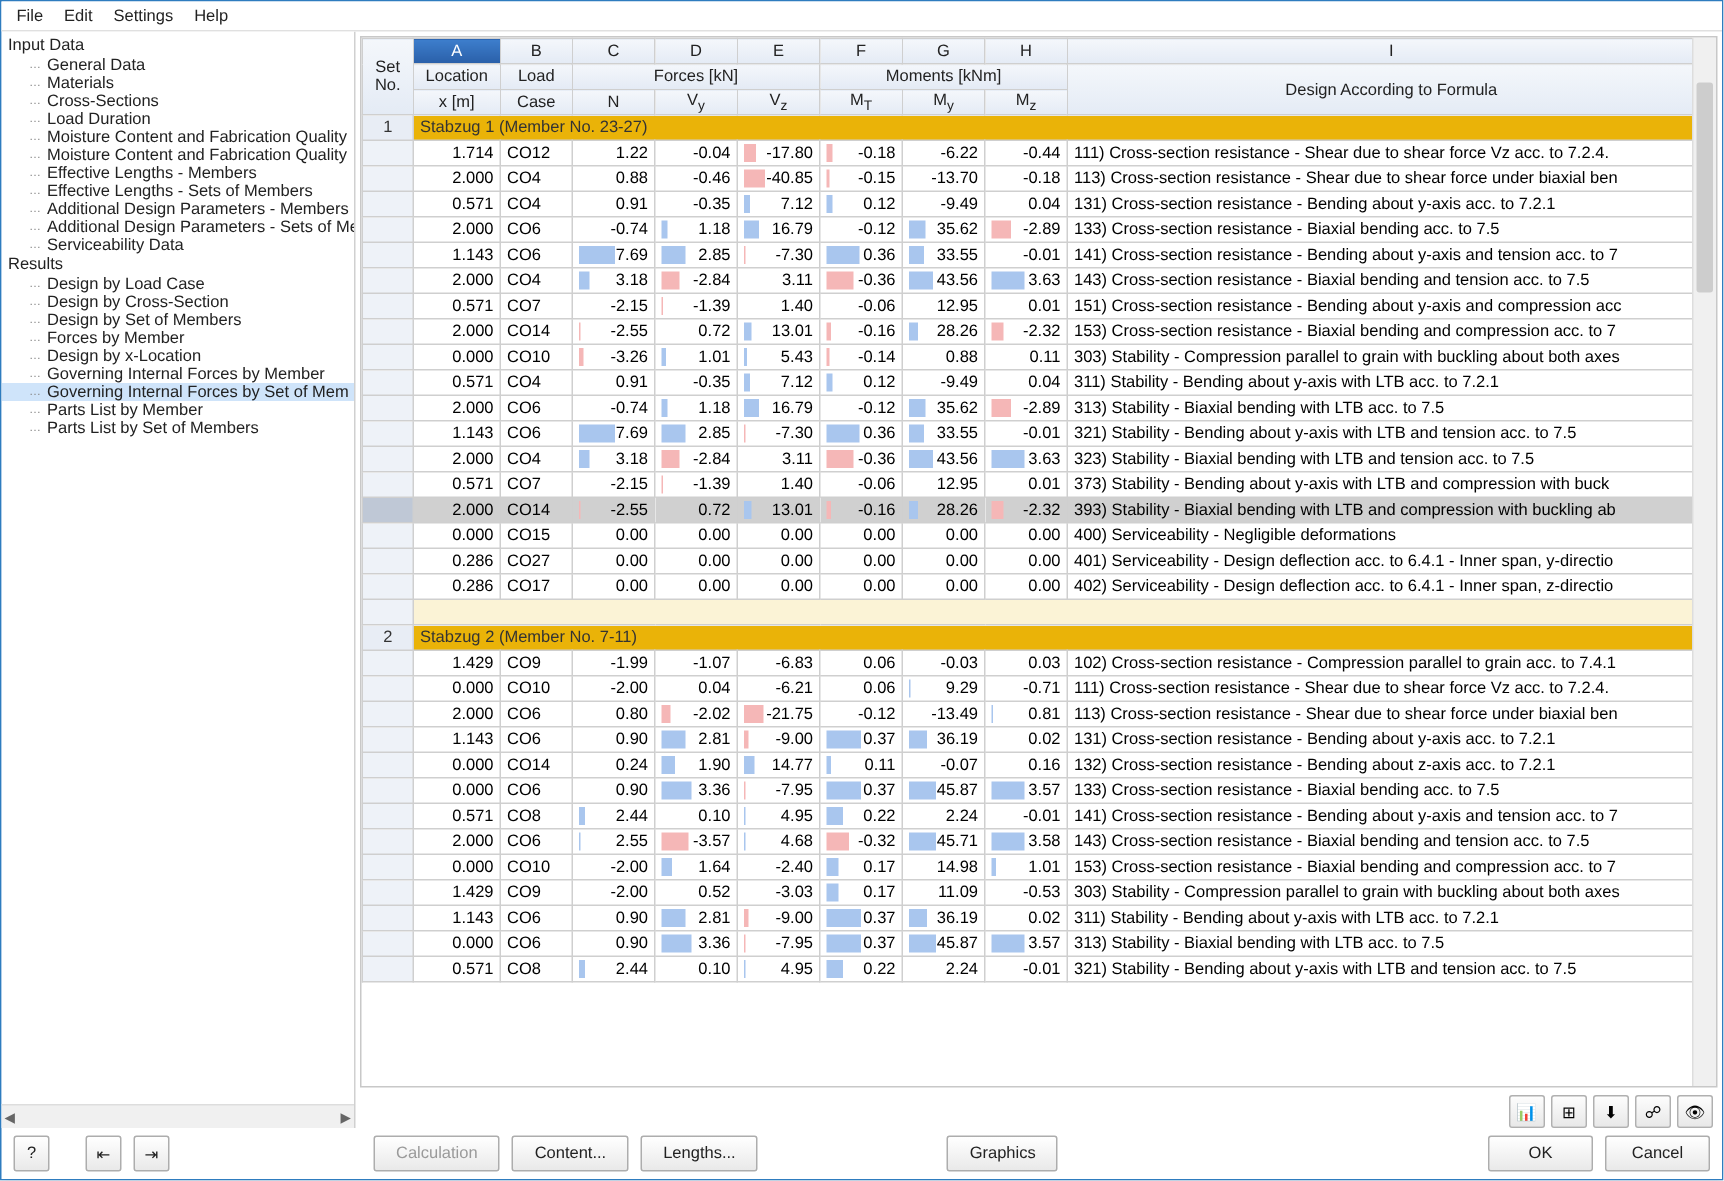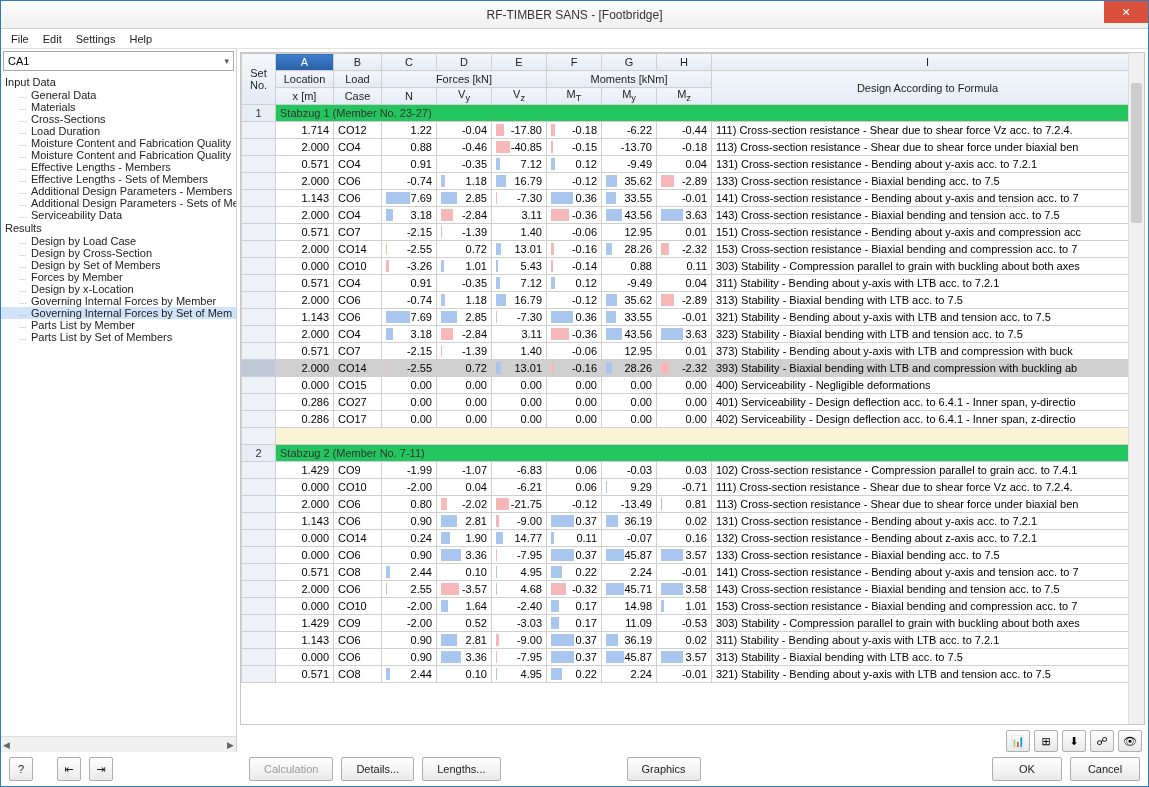--- a/index.html
+++ b/index.html
@@ -24,21 +24,21 @@
   .main { flex: 1; display: flex; flex-direction: column; overflow: hidden; }
   .heading { height: 20px; background: #dfe9f5; color: #2a5188; font-size: 13px; display: flex; align-items: center; padding: 0 6px; border-bottom: 1px solid #c8d4e6;}
   .grid-wrap { flex: 1; overflow: auto; border: 1px solid #c8c8c8; margin: 3px; background:#fff; position:relative;}
   table { border-collapse: collapse; width: 100%; table-layout: fixed; }
   th, td { border: 1px solid #cfcfcf; padding: 0 4px; height: 17px; white-space: nowrap; overflow: hidden; text-overflow: clip; font-size:11px;}
   th { background: linear-gradient(#f4f7fb,#e4ebf5); font-weight: normal; color:#222; text-align: center; position: sticky; }
   th.r1 { top: 0; }
   th.colA { background: linear-gradient(#3d7ecc,#2a5fa8); color:#fff;}
   td.num { text-align: right; }
   td.rowhead { background: #eef2f8; }
-  tr.grouprow td { background: #22c55e; color:#333; font-size:11px;}
+  tr.grouprow td { background: #eab308; color:#333; font-size:11px;}
   tr.grouprow td.rowhead { background:#e8edf5; text-align:center; }
   tr.sel td { background:#d0d0d0;}
   tr.sel td.rowhead { background:#bfc8d6;}
   .bar { display: inline-block; height: 12px; vertical-align: middle; }
   .bar.pink { background: #f5b7b7; }
   .bar.blue { background: #a9c6ee; }
   .toolbar-bottom { height: 24px; display: flex; justify-content: flex-end; gap: 4px; padding: 2px 6px; }
   .tb-btn { width: 24px; height: 22px; border:1px solid #b0b0b0; background: linear-gradient(#fdfdfd,#e8e8e8); display:flex;align-items:center;justify-content:center;border-radius:2px; cursor:pointer;}
   .footer { height: 34px; display: flex; align-items: center; padding: 3px 8px; gap: 8px; }
   .btn { height: 24px; border:1px solid #adadad; background: linear-gradient(#fff,#e9e9e9); border-radius:2px; padding: 0 14px; display:flex;align-items:center; cursor:pointer; color:#222;}
@@ -48,36 +48,28 @@
   col.set{width:34px;} col.loc{width:58px;} col.lc{width:48px;} col.f{width:55px;} col.desc{width:auto;}
   .cellflex { display:flex; align-items:center; justify-content:flex-end; height:100%;}
   .cellflex .pad { flex:0 0 auto; }
   .vscroll-fake { position:absolute; right:0; top:0; bottom:0; width:16px; background:#f0f0f0; border-left:1px solid #ddd;}
   .vscroll-fake .thumb{position:absolute;left:2px;right:2px;top:30px;height:140px;background:#cdcdcd;border-radius:2px;}
 </style>
 </head>
 <body>
 
 <div class="window">
-  <div class="titlebar">
-    <span class="title">RF-TIMBER SANS - [Footbridge]</span>
-    <div class="close">✕</div>
-  </div>
   <div class="menubar">
     <span class="item">File</span>
     <span class="item">Edit</span>
     <span class="item">Settings</span>
     <span class="item">Help</span>
   </div>
   <div class="body">
     <div class="sidebar">
-      <div class="combo">
-        <span>CA1</span>
-        <span class="chev">▾</span>
-      </div>
       <div class="tree" id="tree">
           <div class="group">Input Data</div>
           <div class="leaf">General Data</div>
           <div class="leaf">Materials</div>
           <div class="leaf">Cross-Sections</div>
           <div class="leaf">Load Duration</div>
           <div class="leaf">Moisture Content and Fabrication Quality</div>
           <div class="leaf">Moisture Content and Fabrication Quality</div>
           <div class="leaf">Effective Lengths - Members</div>
           <div class="leaf">Effective Lengths - Sets of Members</div>
@@ -1559,21 +1551,21 @@
         <span>?</span>
       </div>
     <div style="width:8px"></div>
     <div class="btn small">⇤</div>
     <div class="btn small">⇥</div>
     <div style="width:120px"></div>
     <div class="btn disabled">
         <span>Calculation</span>
       </div>
     <div class="btn">
-        <span>Details...</span>
+        <span>Content...</span>
       </div>
     <div class="btn">
         <span>Lengths...</span>
       </div>
     <div style="width:110px"></div>
     <div class="btn">
         <span>Graphics</span>
       </div>
     <div class="spacer"></div>
     <div class="btn" style="min-width:70px;justify-content:center">

